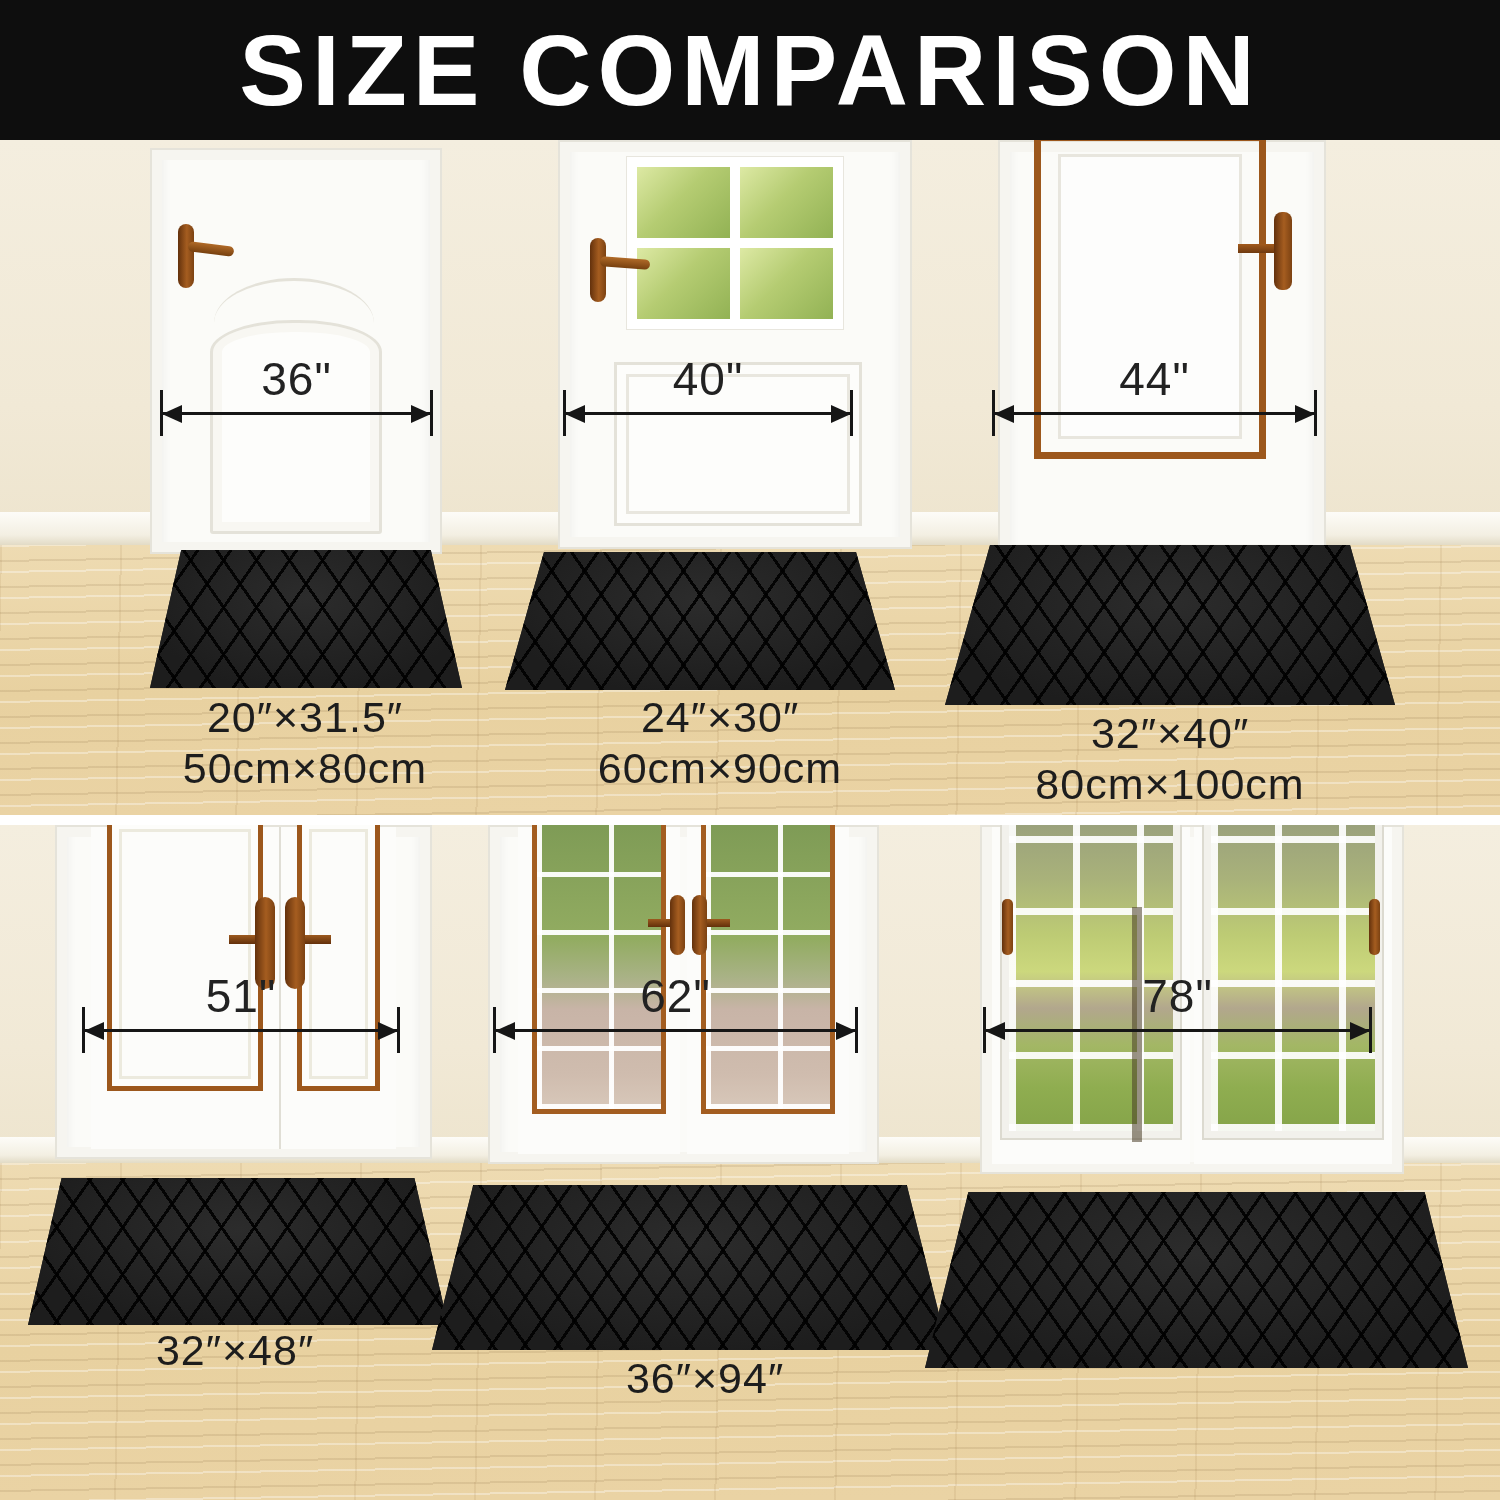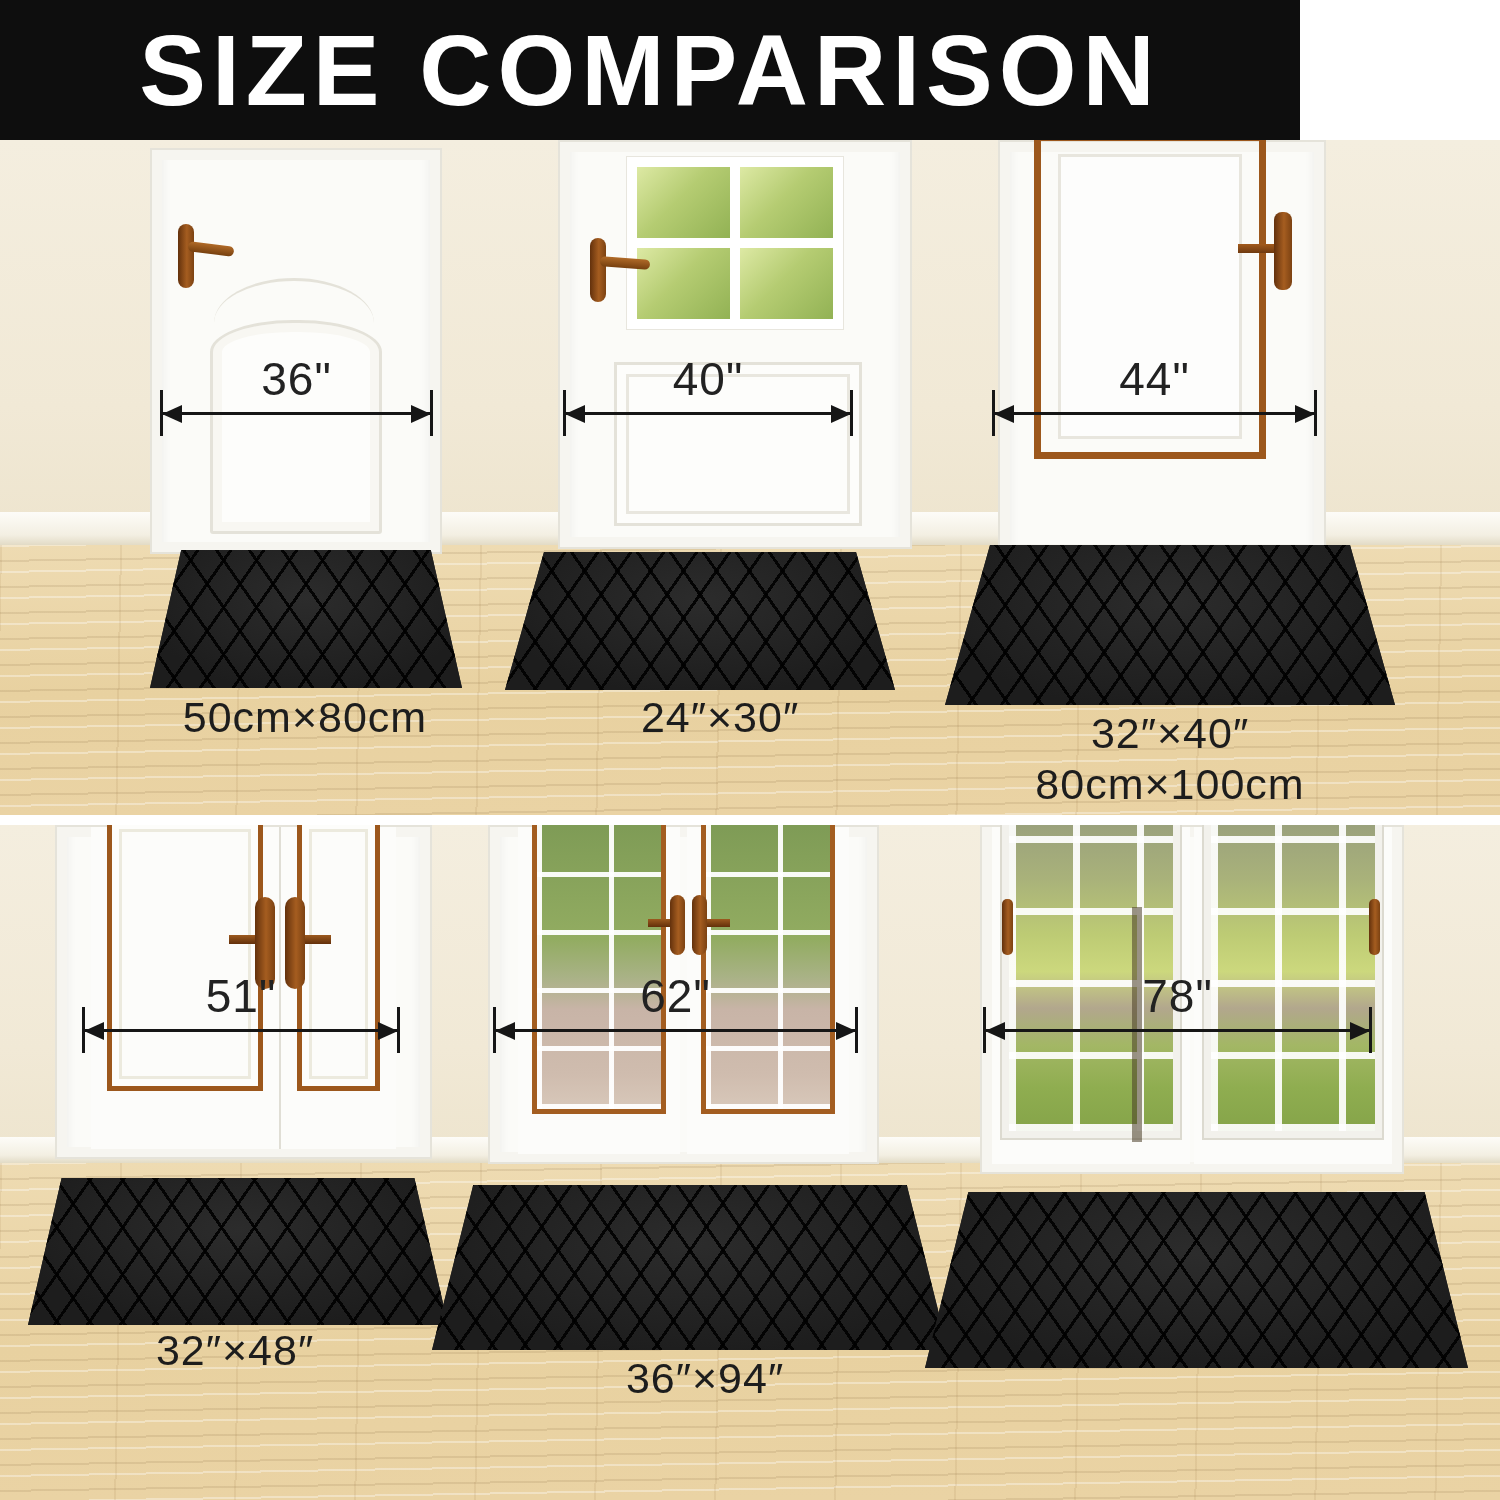--- a/index.html
+++ b/index.html
@@ -1,20 +1,20 @@
 <!DOCTYPE html>
 <html><head>
 <meta charset="utf-8">
 <style>
   html,body{margin:0;padding:0;}
   body{width:1500px;height:1500px;position:relative;overflow:hidden;background:#fff;
        font-family:"Liberation Sans", sans-serif;}
 
   
-  .banner{position:absolute;left:0;top:0;width:1300px;height:140px;background:#0e0e0e;
+  .banner{position:absolute;left:0;top:0;width:1500px;height:140px;background:#0e0e0e;
           display:flex;align-items:center;justify-content:center;}
   .banner h1{margin:0;color:#fff;font-size:100px;font-weight:800;letter-spacing:6px;line-height:1;}
 
   
   .scene{position:absolute;left:0;width:1500px;height:675px;overflow:hidden;}
   .scene-top{top:140px;}
   .scene-bottom{top:825px;}
   .divider{position:absolute;left:0;top:815px;width:1500px;height:10px;background:#fff;}
 
   .wall{position:absolute;left:0;right:0;top:0;z-index:0;
@@ -235,24 +235,26 @@
       <span class="line"></span>
       <span class="head head-l"></span>
       <span class="head head-r"></span>
     </div>
 
     <div class="mat mat-a1"></div>
     <div class="mat mat-a2"></div>
     <div class="mat mat-a3"></div>
 
     <div class="size-label lab-a1">
+      <div>20″×31.5″</div>
       <div>50cm×80cm</div>
     </div>
     <div class="size-label lab-a2">
       <div>24″×30″</div>
+      <div>60cm×90cm</div>
     </div>
     <div class="size-label lab-a3">
       <div>32″×40″</div>
       <div>80cm×100cm</div>
     </div>
   </section>
 
   <div class="divider"></div>
 
   <section class="scene scene-bottom">

